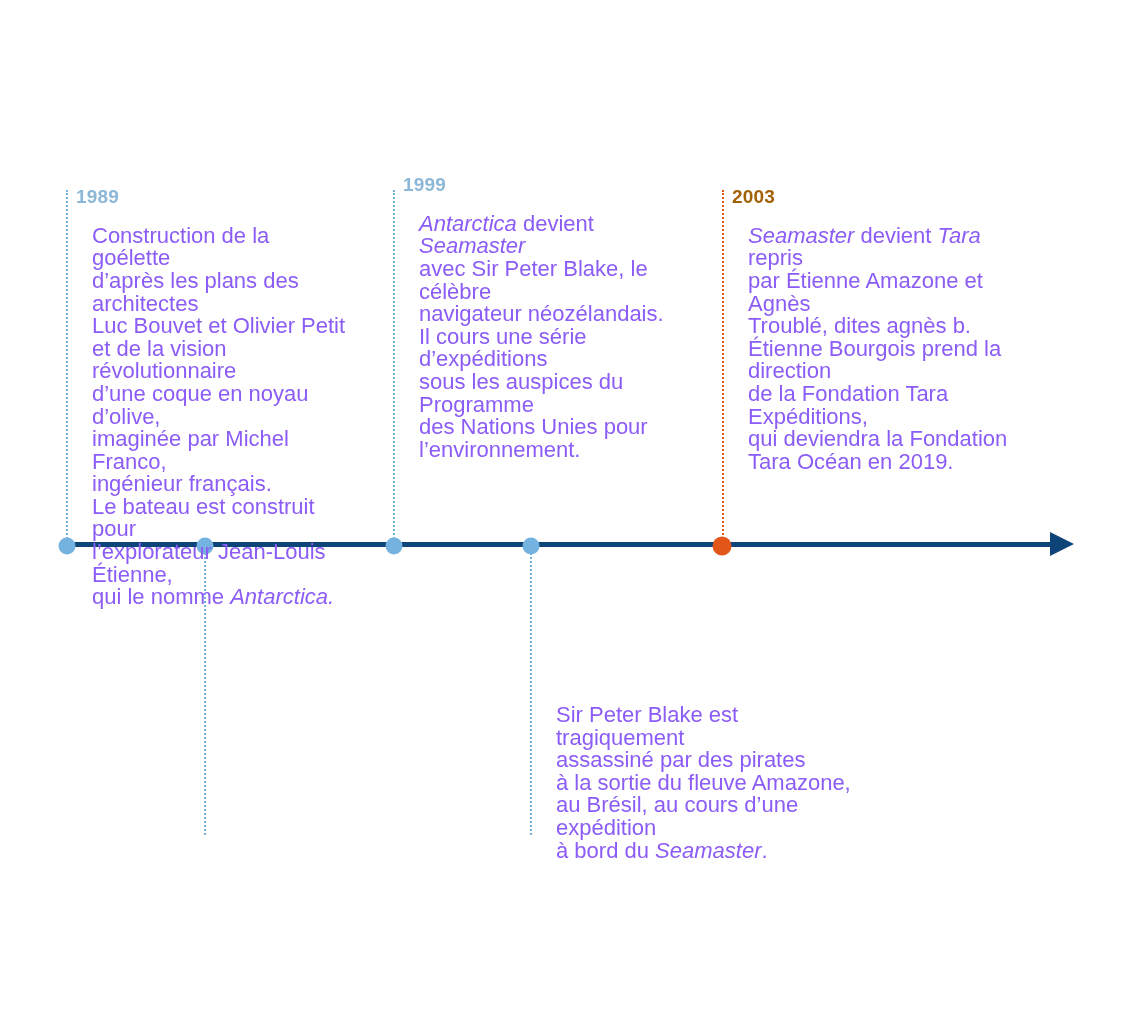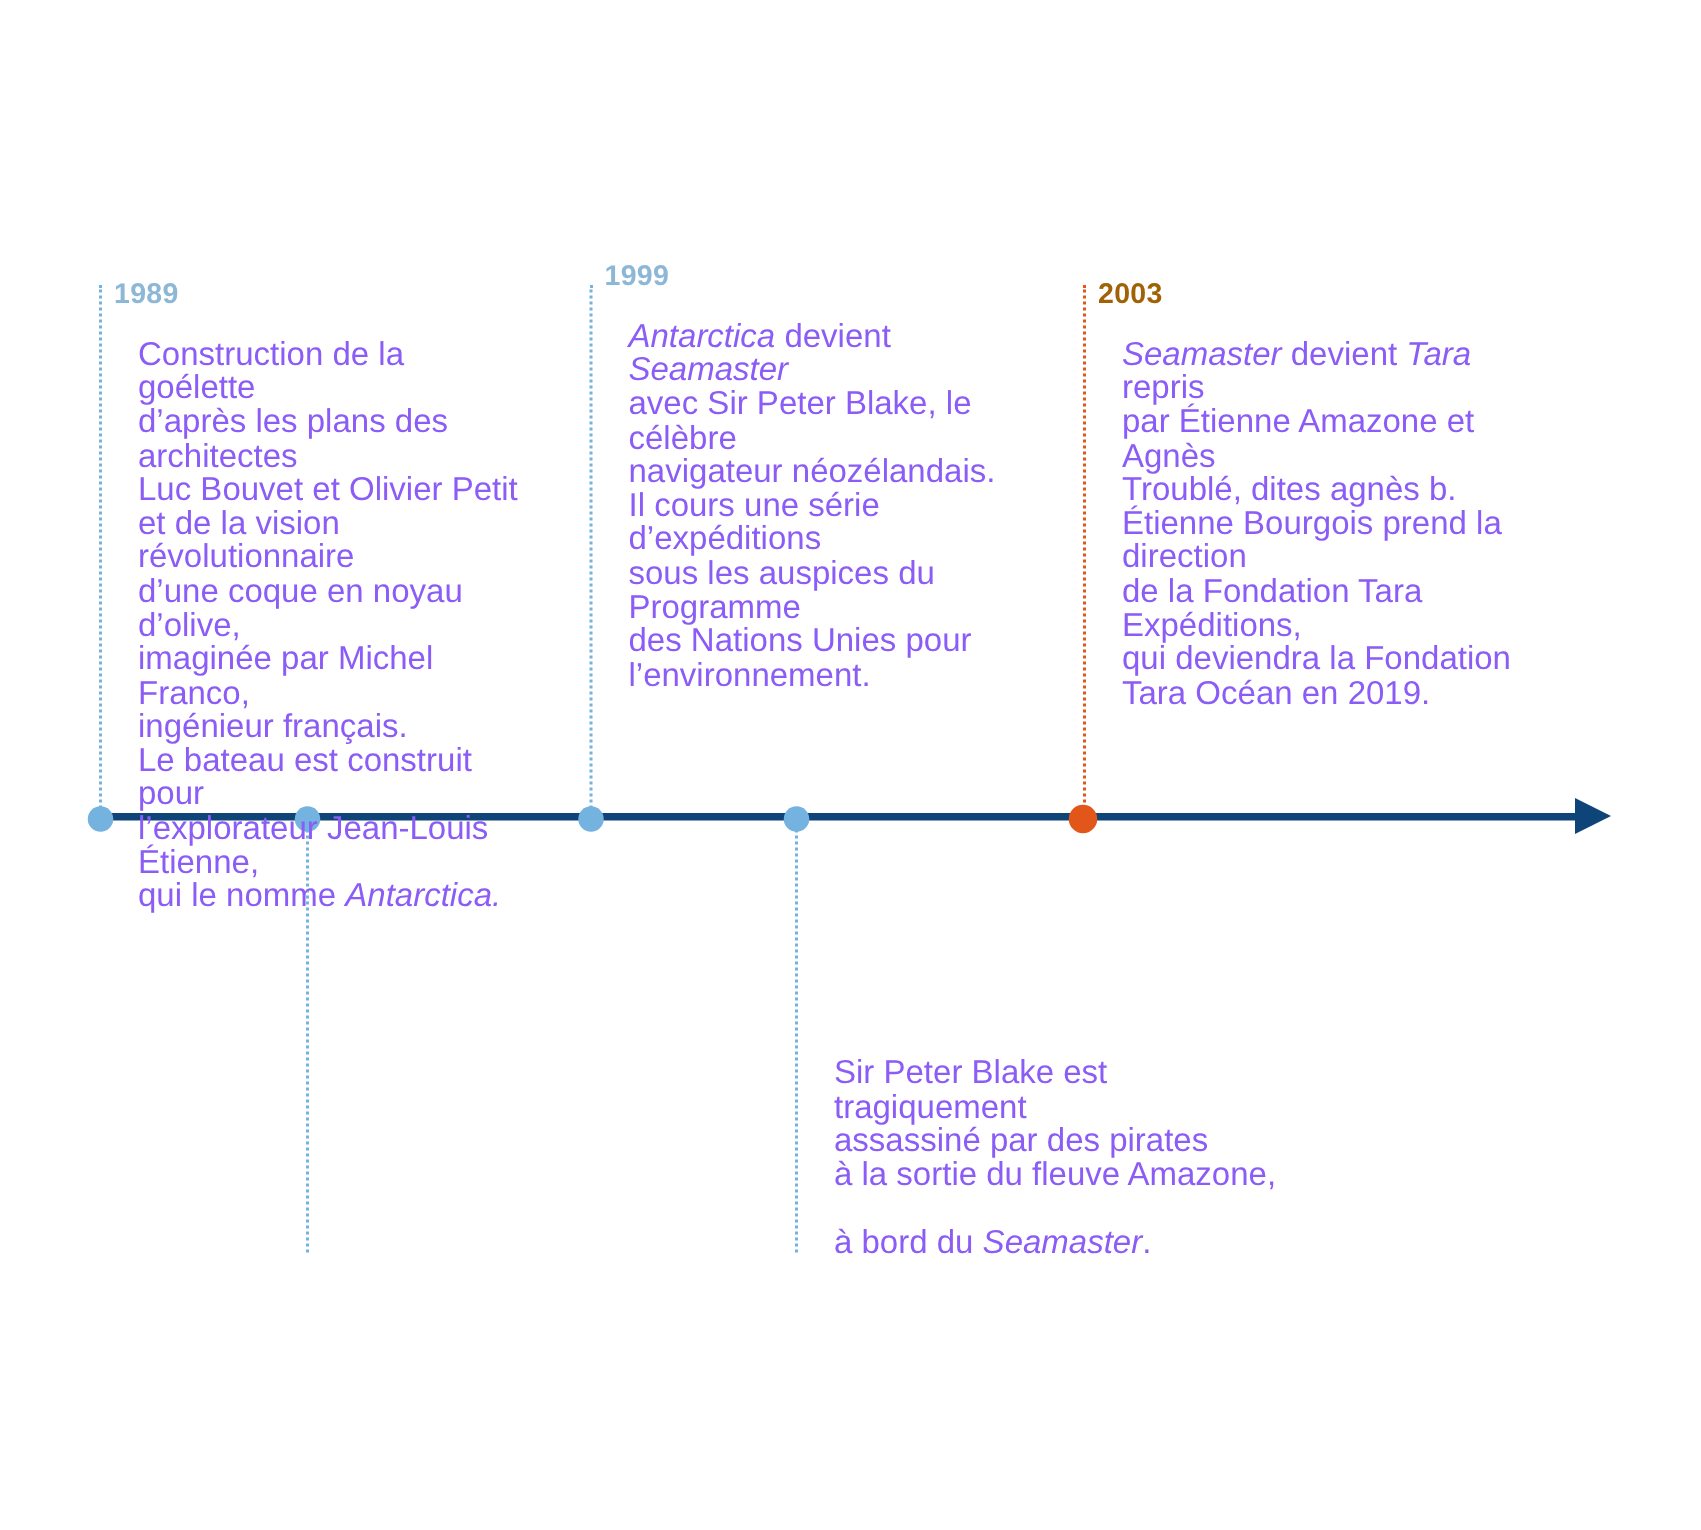--- a/index.html
+++ b/index.html
@@ -158,18 +158,18 @@
   </div>
 
   <div class="entry" style="left:214px; top:708px; width:300px;">
   </div>
 
   <div class="entry" style="left:540px; top:688px; width:330px;">
     <div class="entry-body">
       <span>Sir Peter Blake est tragiquement</span><br>
       <span>assassiné par des pirates</span><br>
       <span>à la sortie du fleuve Amazone,</span><br>
-      <br>
+      <span>au Brésil, au cours d’une expédition</span><br>
       <span>à bord du </span><em>Seamaster</em><span>.</span>
     </div>
   </div>
 
 </div>
 
 </body></html>

